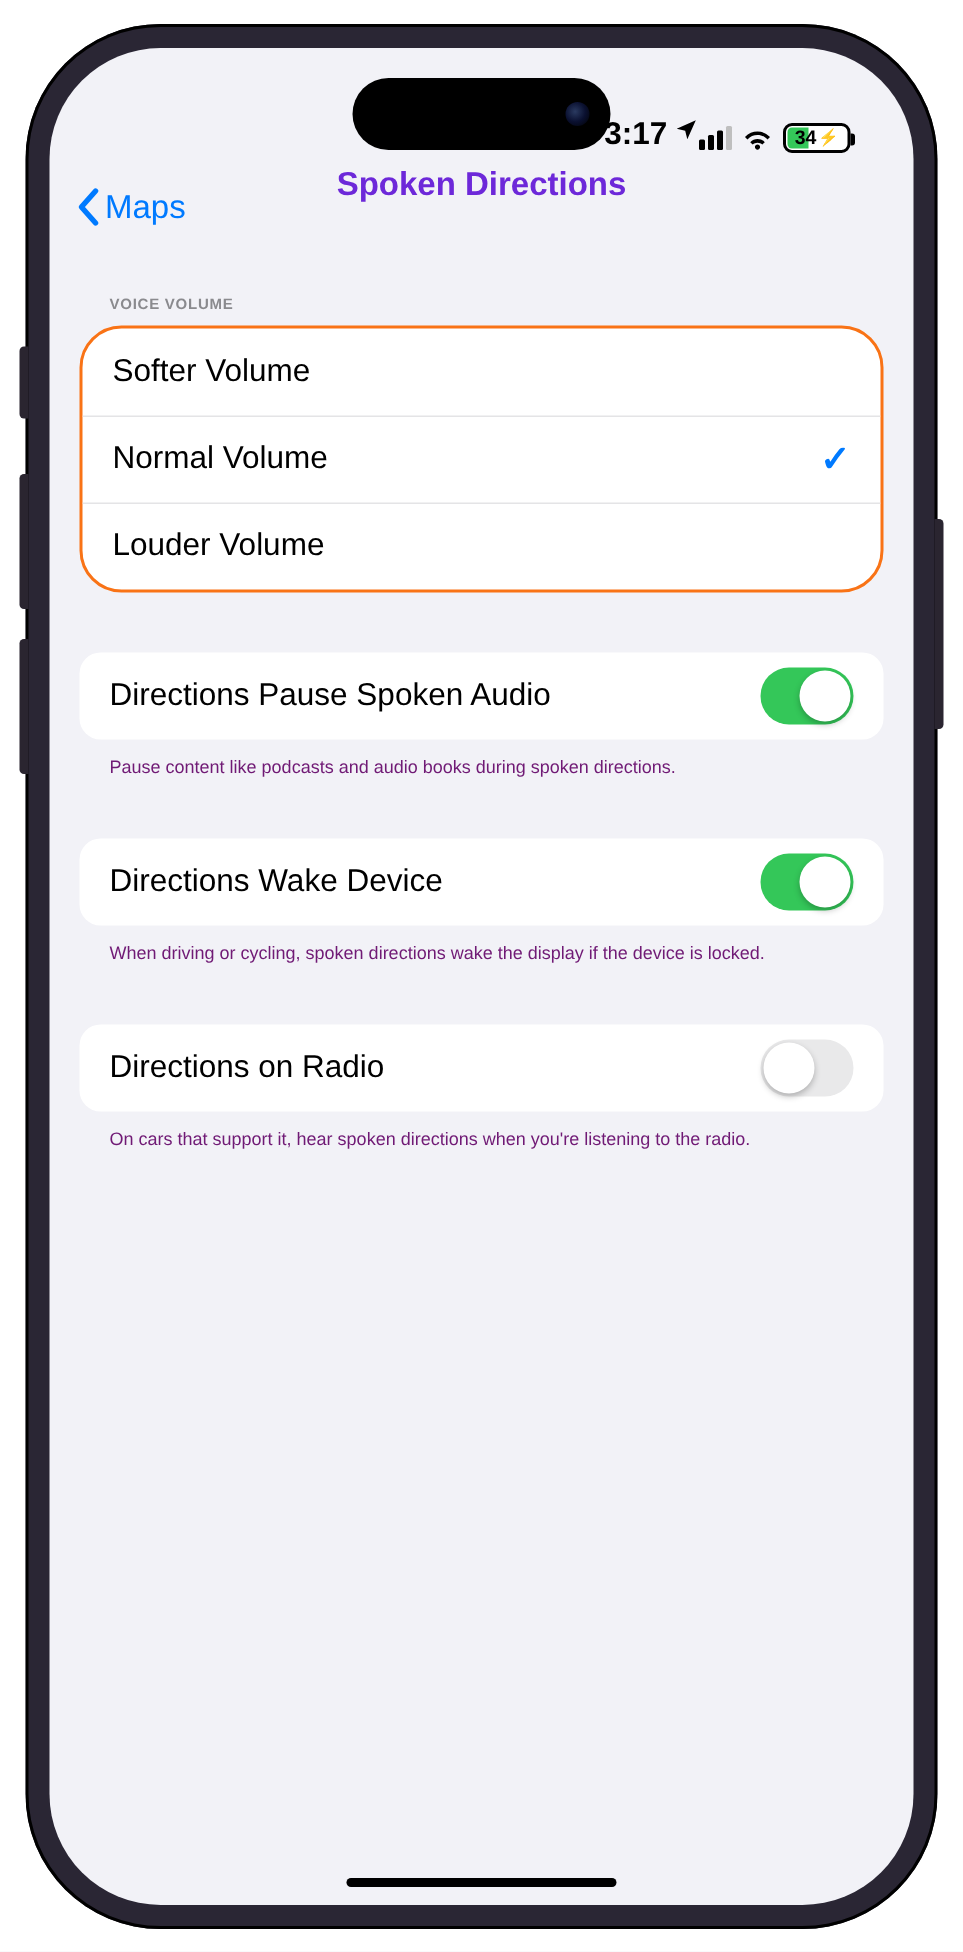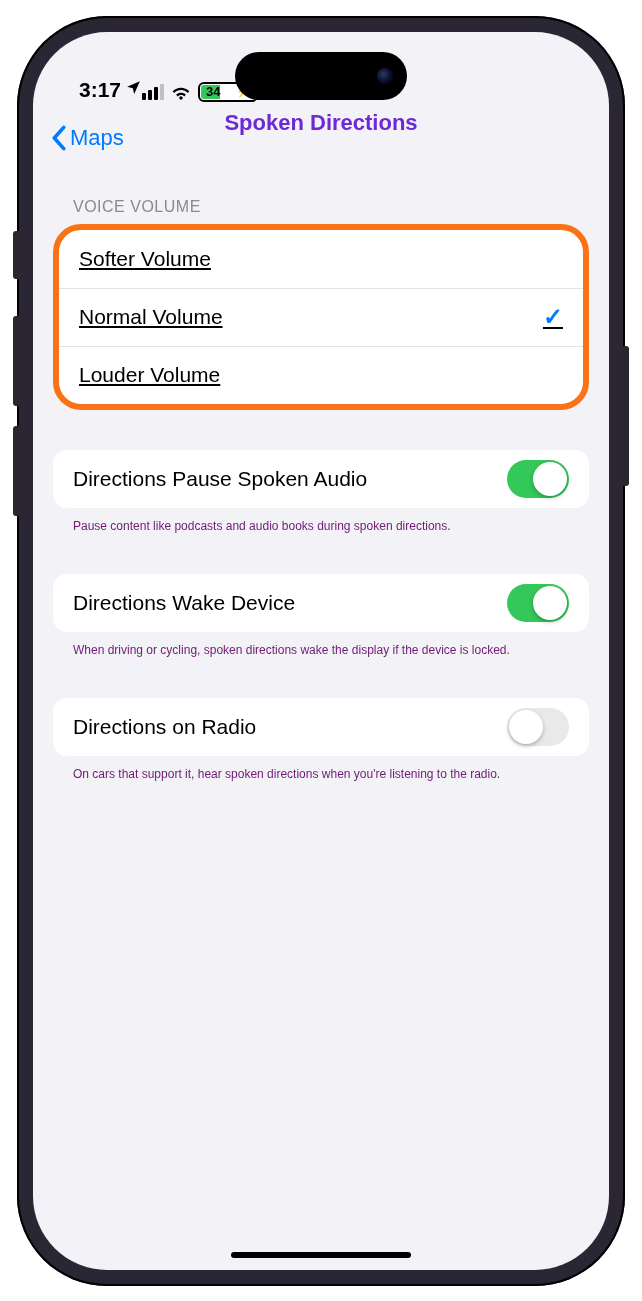--- a/index.html
+++ b/index.html
@@ -56,21 +56,21 @@
     padding-right:14px;
   }
   .di-cam {
     width:16px; height:16px; border-radius:50%;
     background: radial-gradient(circle at 40% 40%, #2a3a60 0%, #0a1030 50%, #000 100%);
   }
   .status-bar {
     height: 78px;
     display: flex;
     align-items: flex-end;
-    justify-content: flex-start;
+    justify-content: flex-end;
     padding: 0 42px 8px 46px;
     font-size: 21px;
     font-weight: 600;
     color: #000;
   }
   .status-left { display:flex; align-items:center; gap:4px;}
   .status-right { display:flex; align-items:center; gap:6px;}
   .loc-arrow { display:inline-block; transform: translateY(-1px);}
   .signal { display:flex; align-items:flex-end; gap:2px;}
   .signal span { width:4px; background:#000; border-radius:1px;}
@@ -87,50 +87,50 @@
   .battery::after{
     content:""; position:absolute; right:-5px; top:5px; width:3px; height:8px;
     background:#000; border-radius:0 2px 2px 0;
   }
   .battery-fill{
     height:100%; width:34%; background:#34c759; border-radius:3px 0 0 3px;
     position:absolute; left:1px; top:1px; bottom:1px; height:calc(100% - 2px);
   }
   .battery-text{
     position:relative; z-index:1; font-size:13px; font-weight:700; padding:0 5px;
-    display:flex; align-items:center; gap:16px;
+    display:flex; align-items:center; gap:1px;
   }
   .nav-bar {
     height: 56px;
     position: relative;
     display:flex;
     justify-content:center;
   }
   .nav-back {
     position:absolute; left:18px; top:50%; transform:translateY(-50%);
     display:flex; align-items:center; color:#007aff; font-size:22px;
   }
   .nav-back svg { width:16px; height:26px; margin-right:3px;}
   .nav-title { font-size:22px; font-weight:600; color:#6d28d9;}
   .content { padding: 0 20px; }
   .section-header {
-    font-size: 16px;
+    font-size: 10px;
     color: #8a8a8e;
     letter-spacing: 0.5px;
     padding: 32px 20px 8px 20px;
+    font-weight: bold;
   }
   .list-group {
     background:#fff;
     border-radius: 14px;
     overflow:hidden;
   }
   .highlighted {
-    border: 6px solid #f97316;
+    border: 2px solid #f97316;
     border-radius: 28px;
-    text-decoration: underline;
   }
   .list-row {
     min-height: 58px;
     padding: 0 20px;
     display:flex; align-items:center; justify-content:space-between;
     font-size:21px; color:#000;
     border-top:1px solid #e4e4e6;
   }
   .list-row:first-child{ border-top:none;}
   .check { color:#007aff; font-size:24px; font-weight:600;}

